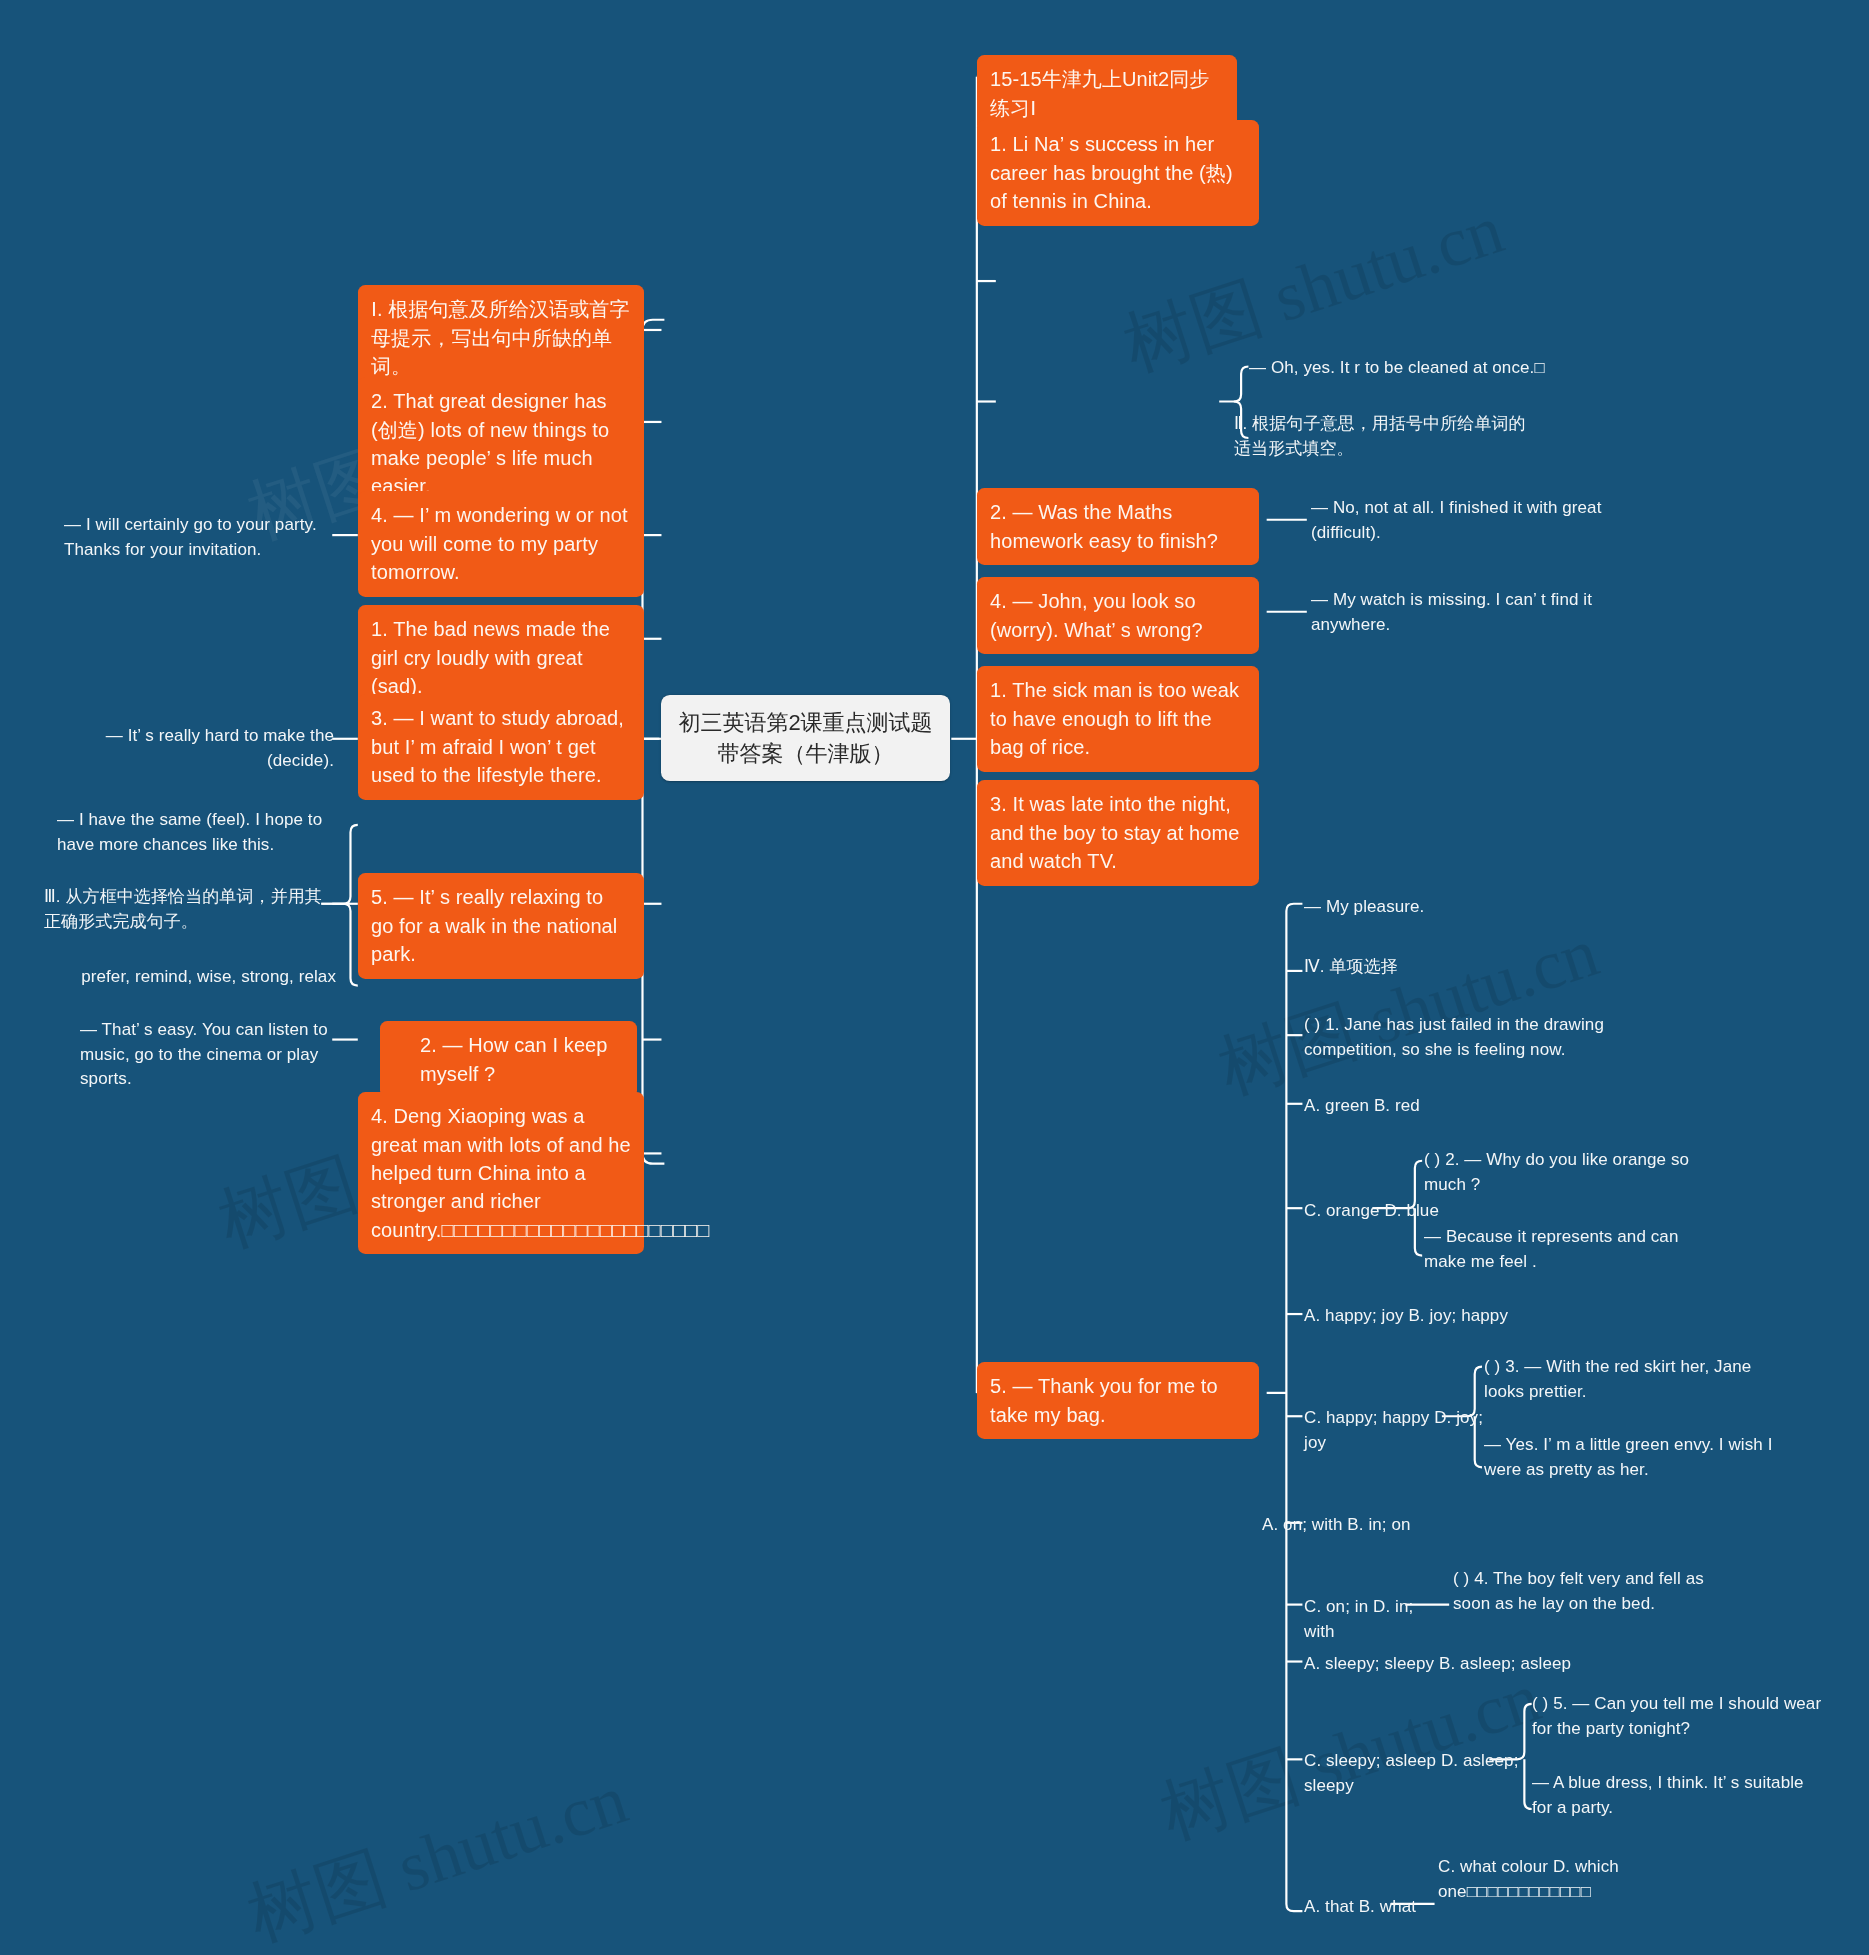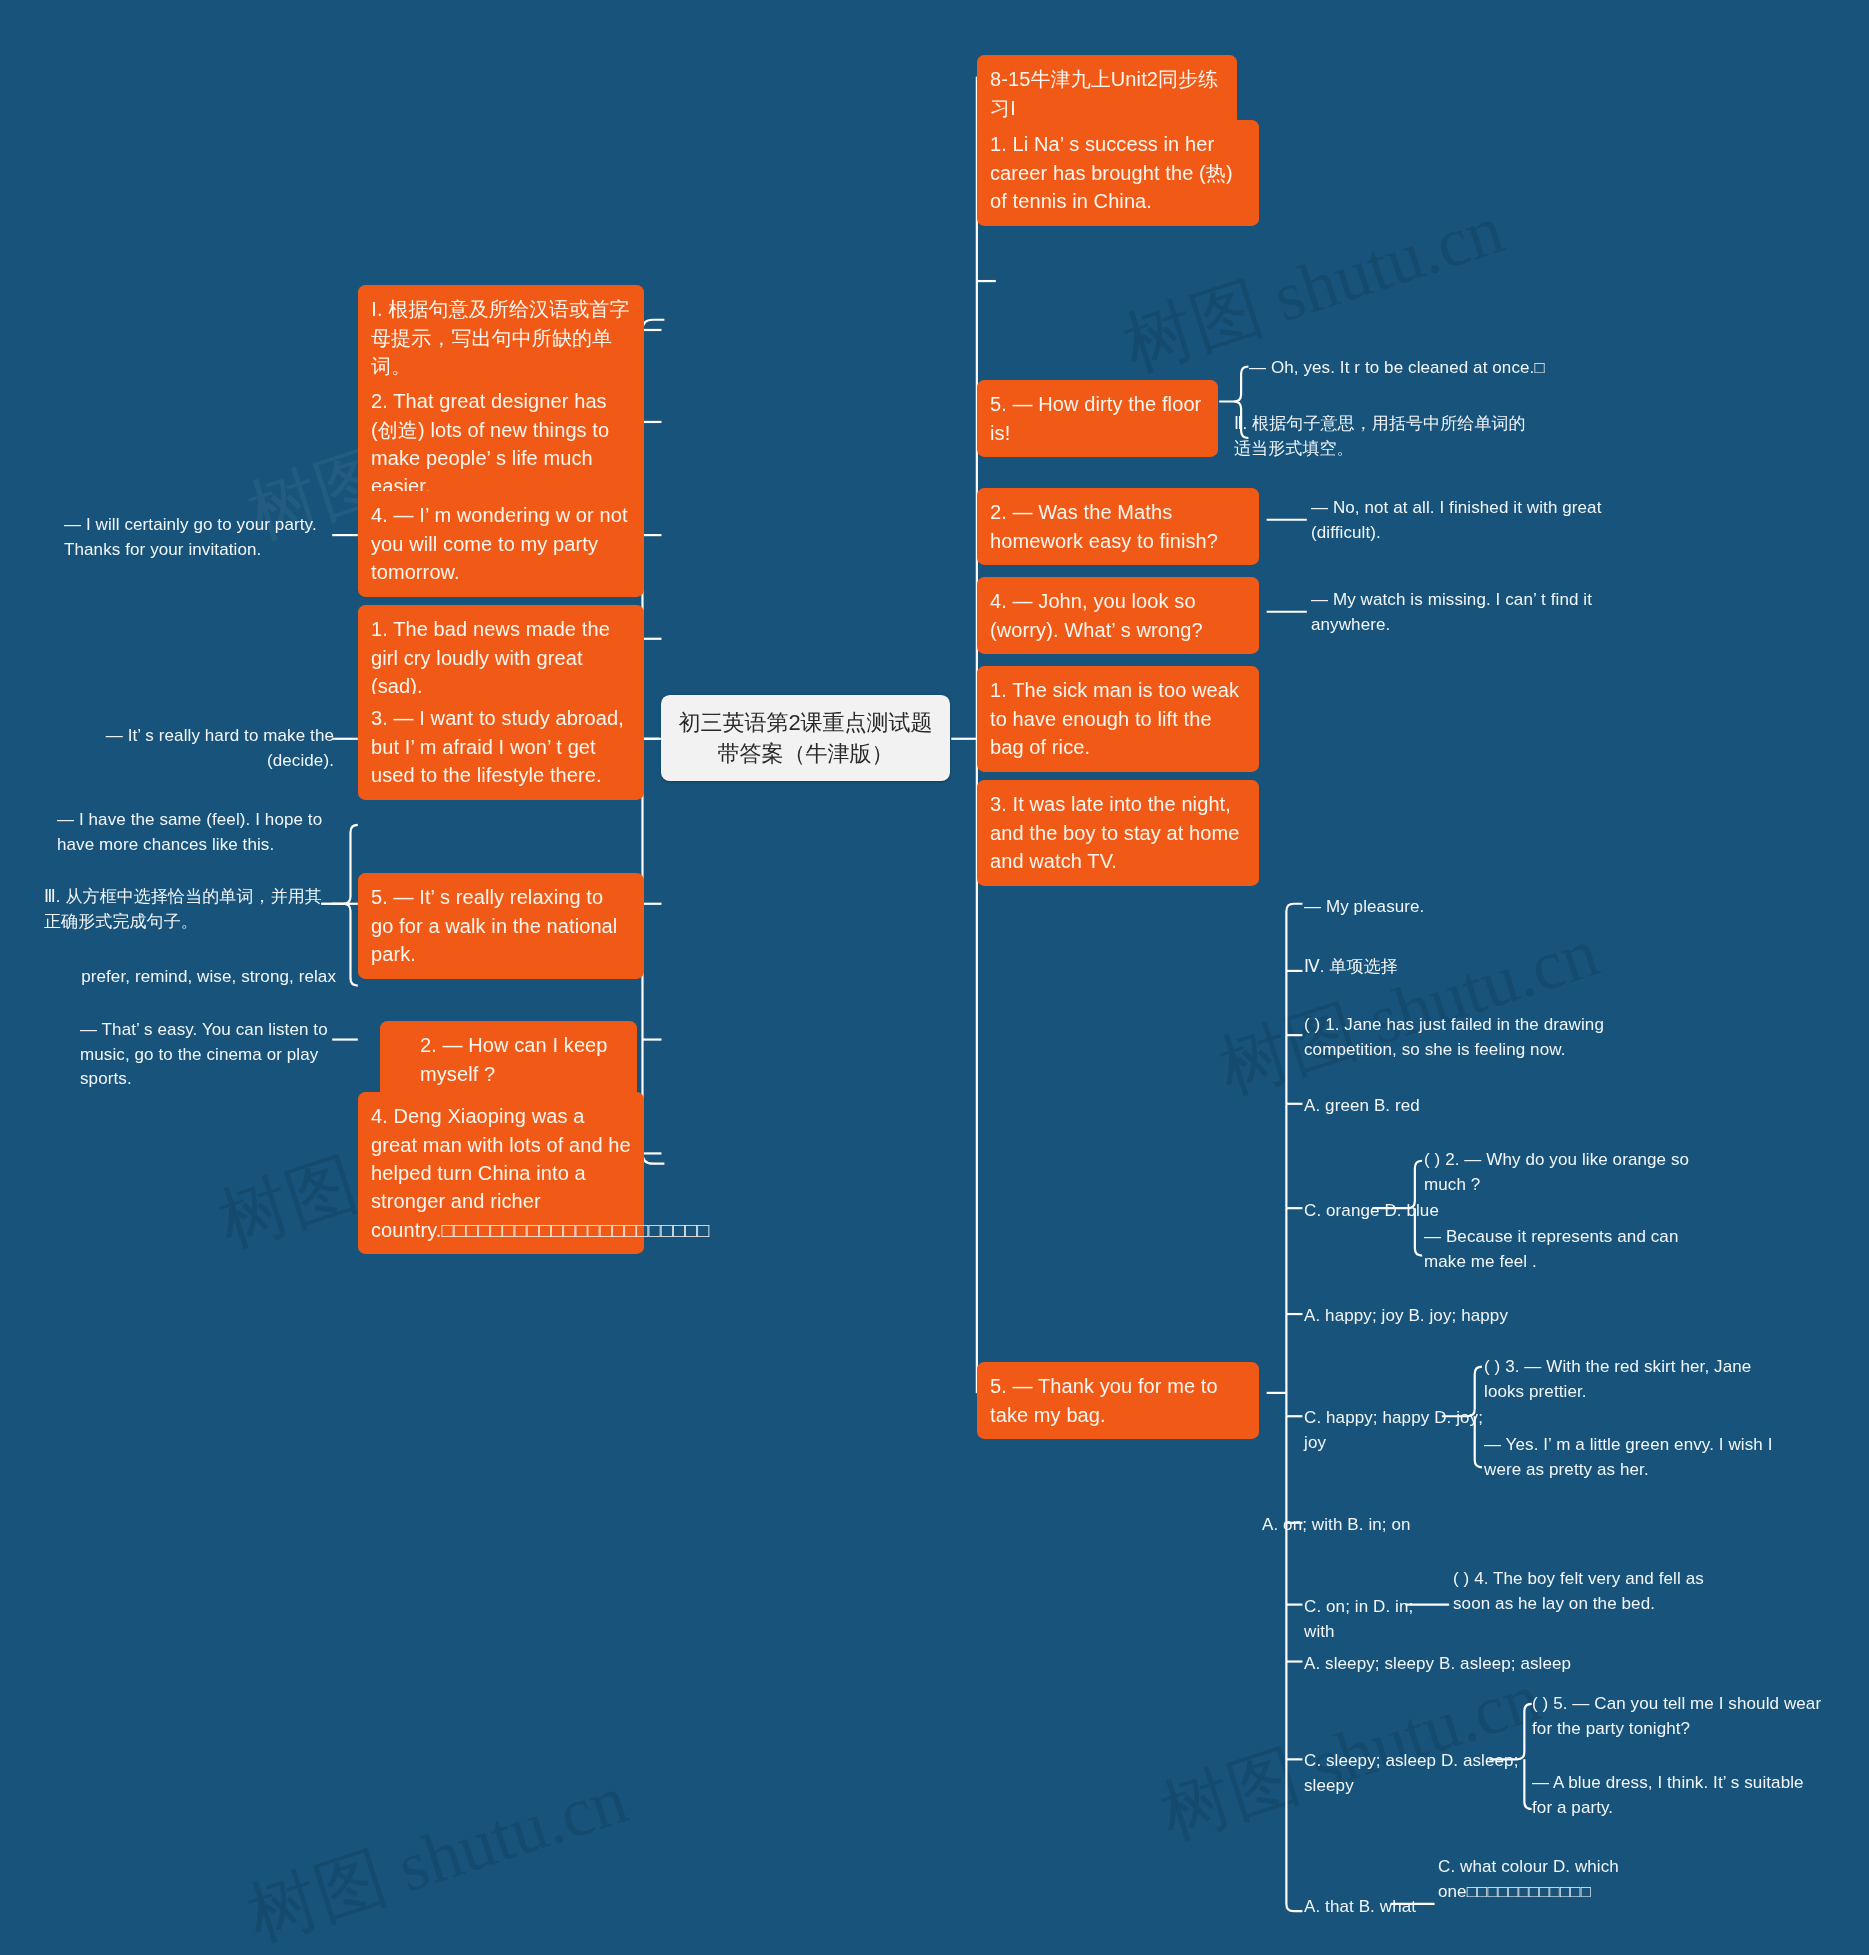--- a/index.html
+++ b/index.html
@@ -152,23 +152,22 @@
   <div class="node" style="left:380px;top:1021px;width:257px;padding-left:40px;">2. — How can I keep myself ?</div>
   <div class="node" style="left:358px;top:1092px;width:286px;">4. Deng Xiaoping was a great man with lots of  and he helped turn China into a stronger and richer country.□□□□□□□□□□□□□□□□□□□□□□</div>
 
   <div class="leaf" style="left:64px;top:513px;width:270px;">— I will certainly go to your party. Thanks for your invitation.</div>
   <div class="leaf" style="left:64px;top:724px;width:270px;text-align:right;">— It’ s really hard to make the  (decide).</div>
   <div class="leaf" style="left:57px;top:808px;width:277px;">— I have the same (feel). I hope to have more chances like this.</div>
   <div class="leaf" style="left:44px;top:885px;width:292px;">Ⅲ. 从方框中选择恰当的单词，并用其正确形式完成句子。</div>
   <div class="leaf" style="left:44px;top:965px;width:292px;text-align:right;">prefer, remind, wise, strong, relax</div>
   <div class="leaf" style="left:80px;top:1018px;width:254px;">— That’ s easy. You can listen to music, go to the cinema or play sports.</div>
 
-  <div class="node" style="left:977px;top:55px;width:260px;">8-15牛津九上Unit2同步练习Ⅰ</div>
+  <div class="node" style="left:977px;top:55px;width:260px;">15-15牛津九上Unit2同步练习Ⅰ</div>
   <div class="node" style="left:977px;top:120px;width:282px;">1. Li Na’ s success in her career has brought the (热) of tennis in China.</div>
-  <div class="node" style="left:977px;top:380px;width:241px;">5. — How dirty the floor is!</div>
   <div class="node" style="left:977px;top:488px;width:282px;">2. — Was the Maths homework easy to finish?</div>
   <div class="node" style="left:977px;top:577px;width:282px;">4. — John, you look so (worry). What’ s wrong?</div>
   <div class="node" style="left:977px;top:666px;width:282px;">1. The sick man is too weak to have enough  to lift the bag of rice.</div>
   <div class="node" style="left:977px;top:780px;width:282px;">3. It was late into the night, and the boy  to stay at home and watch TV.</div>
   <div class="node" style="left:977px;top:1362px;width:282px;">5. — Thank you for  me to take my bag.</div>
 
   <div class="leaf" style="left:1249px;top:356px;width:307px;">— Oh, yes. It r to be cleaned at once.□</div>
   <div class="leaf" style="left:1234px;top:412px;width:292px;">Ⅱ. 根据句子意思，用括号中所给单词的适当形式填空。</div>
   <div class="leaf" style="left:1311px;top:496px;width:292px;">— No, not at all. I finished it with great (difficult).</div>
   <div class="leaf" style="left:1311px;top:588px;width:292px;">— My watch is missing. I can’ t find it anywhere.</div>

